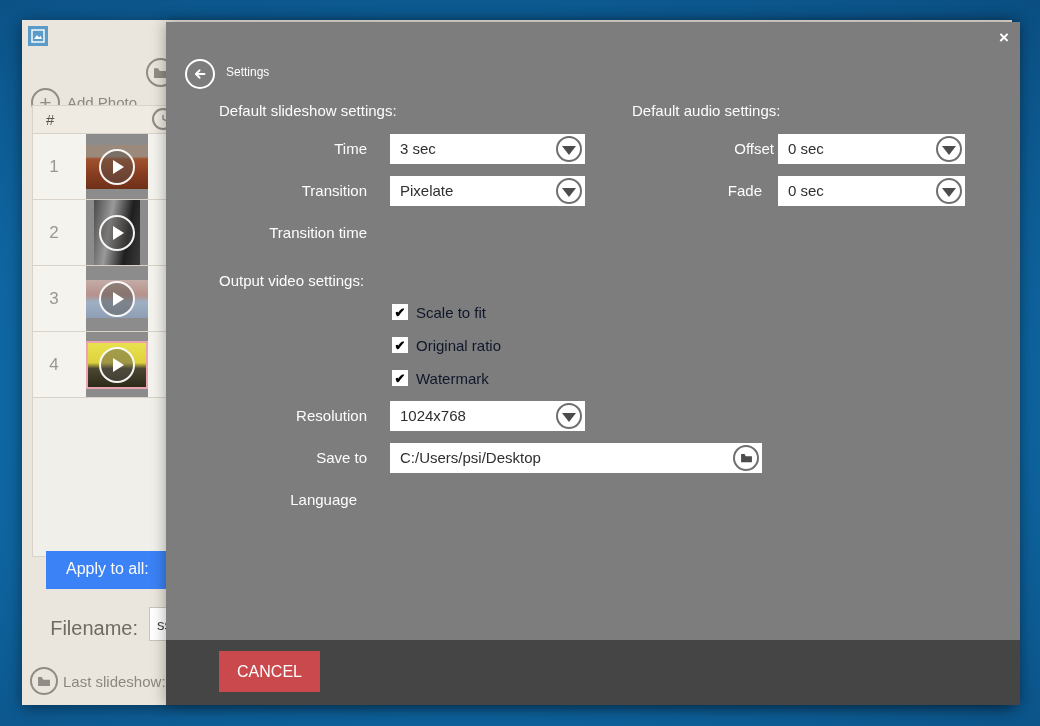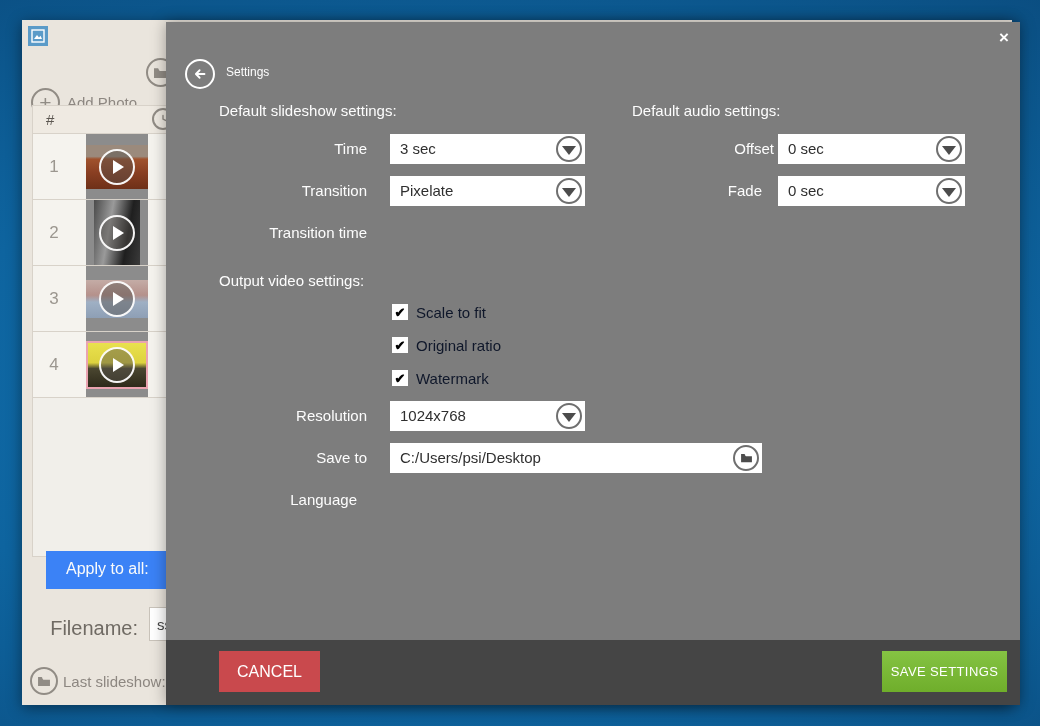--- a/index.html
+++ b/index.html
@@ -231,16 +231,15 @@
         <svg width="13" height="10" viewBox="0 0 15 12">
           <path d="M1 2.5 h4.5 l1.3 1.5 H14 V11 H1 z M1 2.5 V1.2 h4 l1 1.3" fill="#4c4c4c"></path>
         </svg>
       </span>
     </div>
 
     <div class="flabel" style="left:9px;top:463px;width:182px;">Language</div>
 
     <div id="footer">
       <button class="btn" id="cancelbtn">CANCEL</button>
-      <button class="btn" id="savebtn">SAVE SETTINGS</button>
     </div>
   </div>
 </div>
 
 </body></html>

